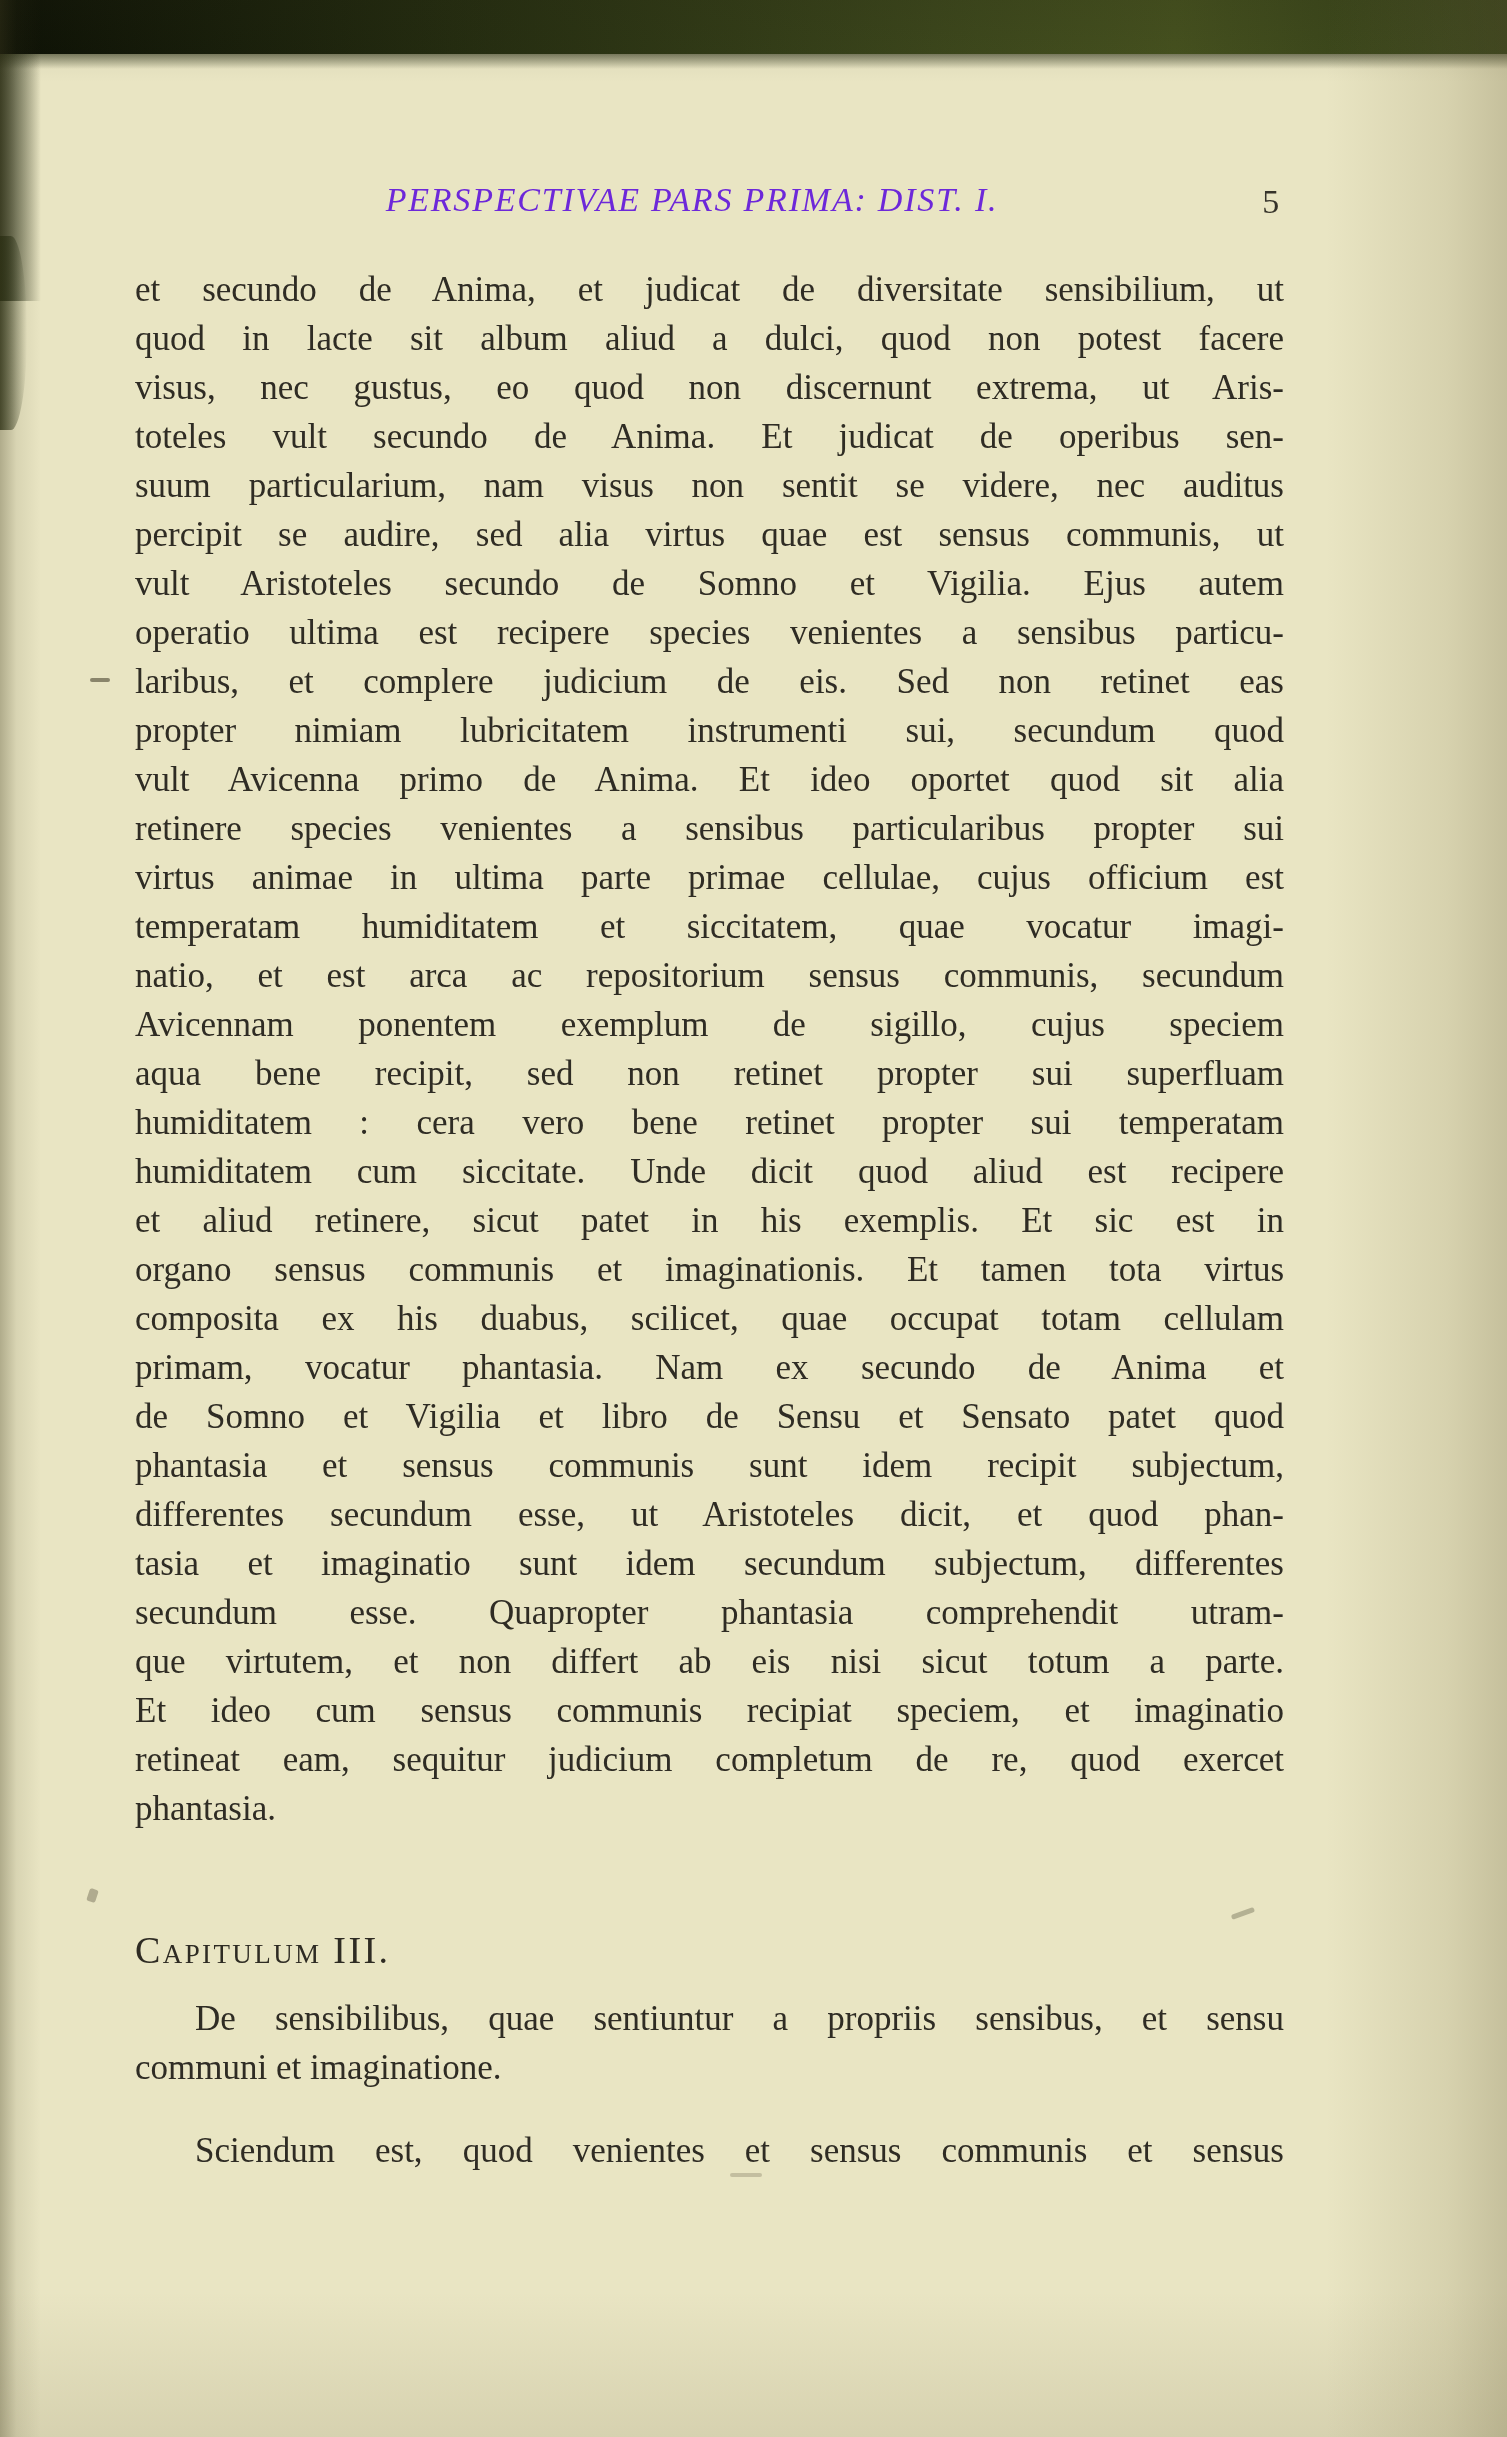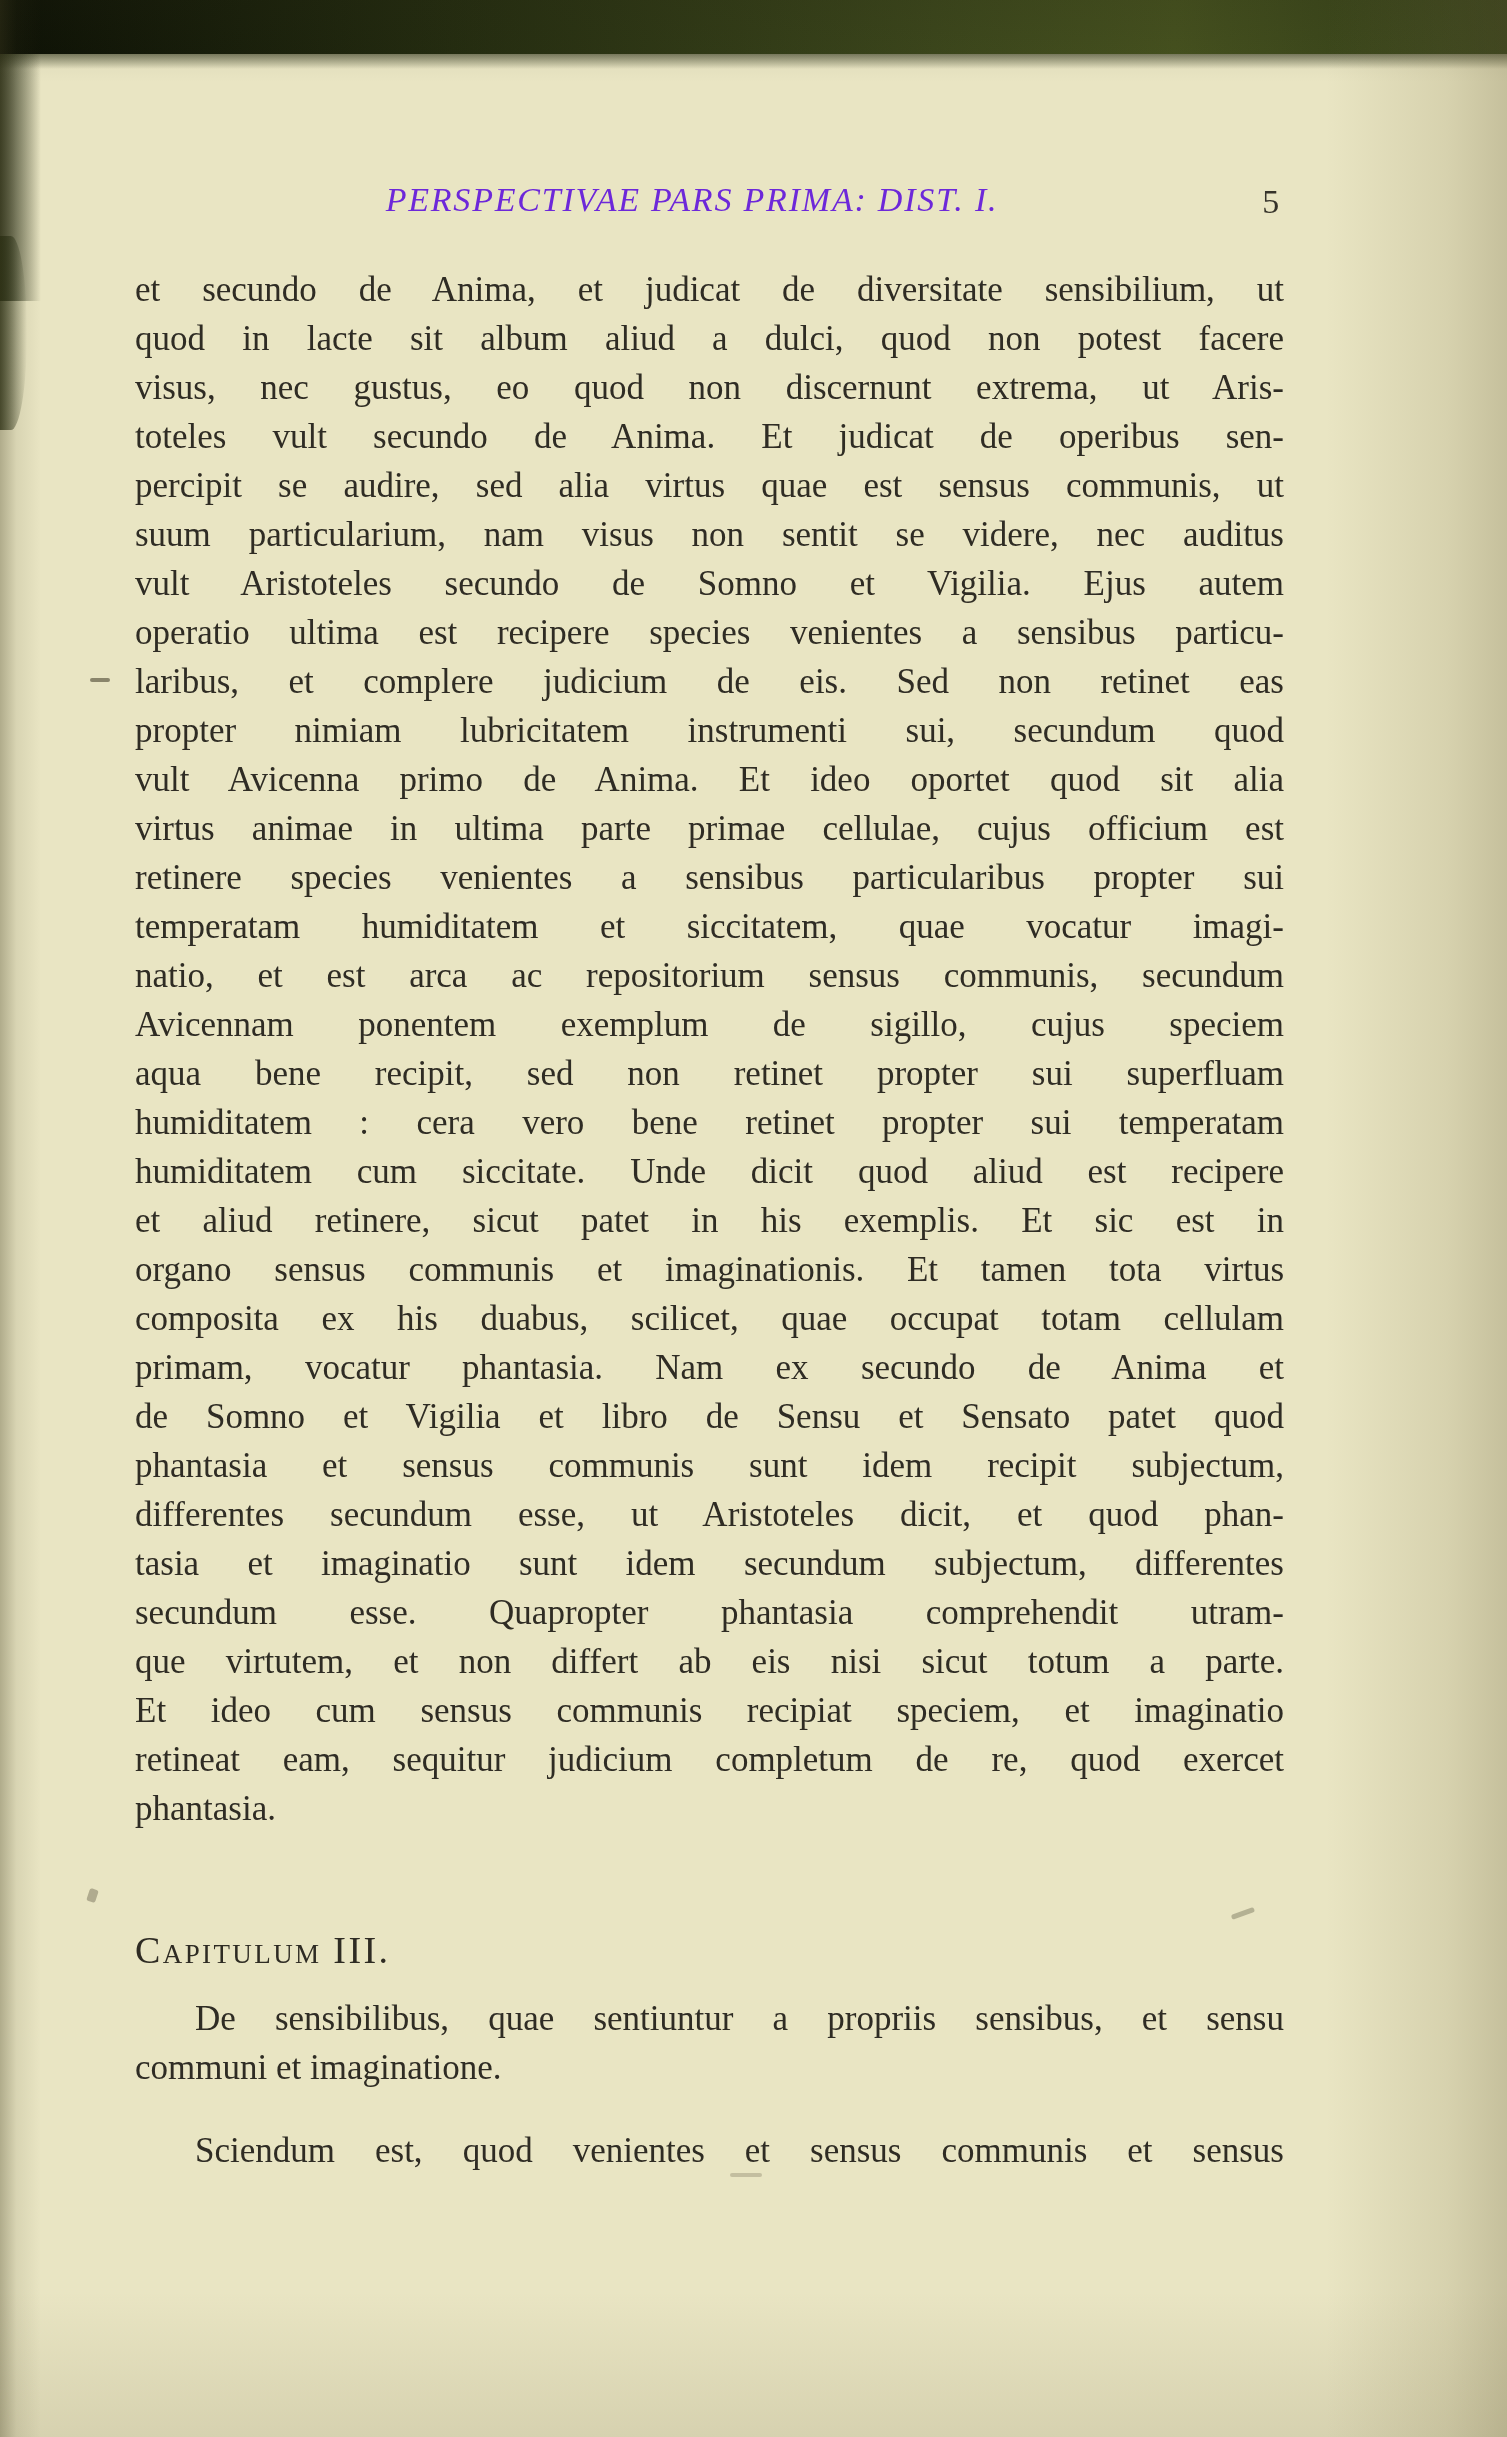--- a/index.html
+++ b/index.html
@@ -110,29 +110,29 @@
     <div class="header-row">
       <div class="header-title">PERSPECTIVAE PARS PRIMA: DIST. I.</div>
       <div class="page-number">5</div>
     </div>
 
     <div>
       <div class="line">et secundo de Anima, et judicat de diversitate sensibilium, ut</div>
       <div class="line">quod in lacte sit album aliud a dulci, quod non potest facere</div>
       <div class="line">visus, nec gustus, eo quod non discernunt extrema, ut Aris-</div>
       <div class="line">toteles vult secundo de Anima. Et judicat de operibus sen-</div>
+      <div class="line">suum particularium, nam visus non sentit se videre, nec auditus</div>
       <div class="line">percipit se audire, sed alia virtus quae est sensus communis, ut</div>
-      <div class="line">suum particularium, nam visus non sentit se videre, nec auditus</div>
       <div class="line">vult Aristoteles secundo de Somno et Vigilia. Ejus autem</div>
       <div class="line">operatio ultima est recipere species venientes a sensibus particu-</div>
       <div class="line">laribus, et complere judicium de eis. Sed non retinet eas</div>
       <div class="line">propter nimiam lubricitatem instrumenti sui, secundum quod</div>
       <div class="line">vult Avicenna primo de Anima. Et ideo oportet quod sit alia</div>
+      <div class="line">retinere species venientes a sensibus particularibus propter sui</div>
       <div class="line">virtus animae in ultima parte primae cellulae, cujus officium est</div>
-      <div class="line">retinere species venientes a sensibus particularibus propter sui</div>
       <div class="line">temperatam humiditatem et siccitatem, quae vocatur imagi-</div>
       <div class="line">natio, et est arca ac repositorium sensus communis, secundum</div>
       <div class="line">Avicennam ponentem exemplum de sigillo, cujus speciem</div>
       <div class="line">aqua bene recipit, sed non retinet propter sui superfluam</div>
       <div class="line">humiditatem : cera vero bene retinet propter sui temperatam</div>
       <div class="line">humiditatem cum siccitate. Unde dicit quod aliud est recipere</div>
       <div class="line">et aliud retinere, sicut patet in his exemplis. Et sic est in</div>
       <div class="line">organo sensus communis et imaginationis. Et tamen tota virtus</div>
       <div class="line">composita ex his duabus, scilicet, quae occupat totam cellulam</div>
       <div class="line">primam, vocatur phantasia. Nam ex secundo de Anima et</div>

